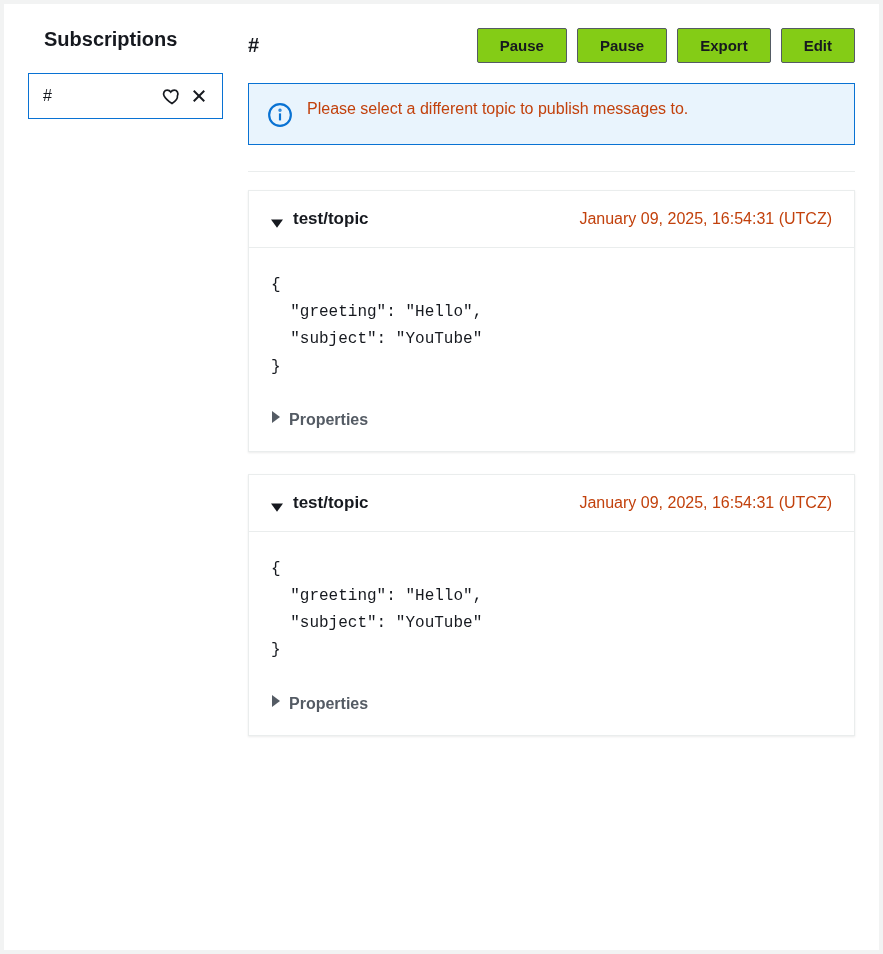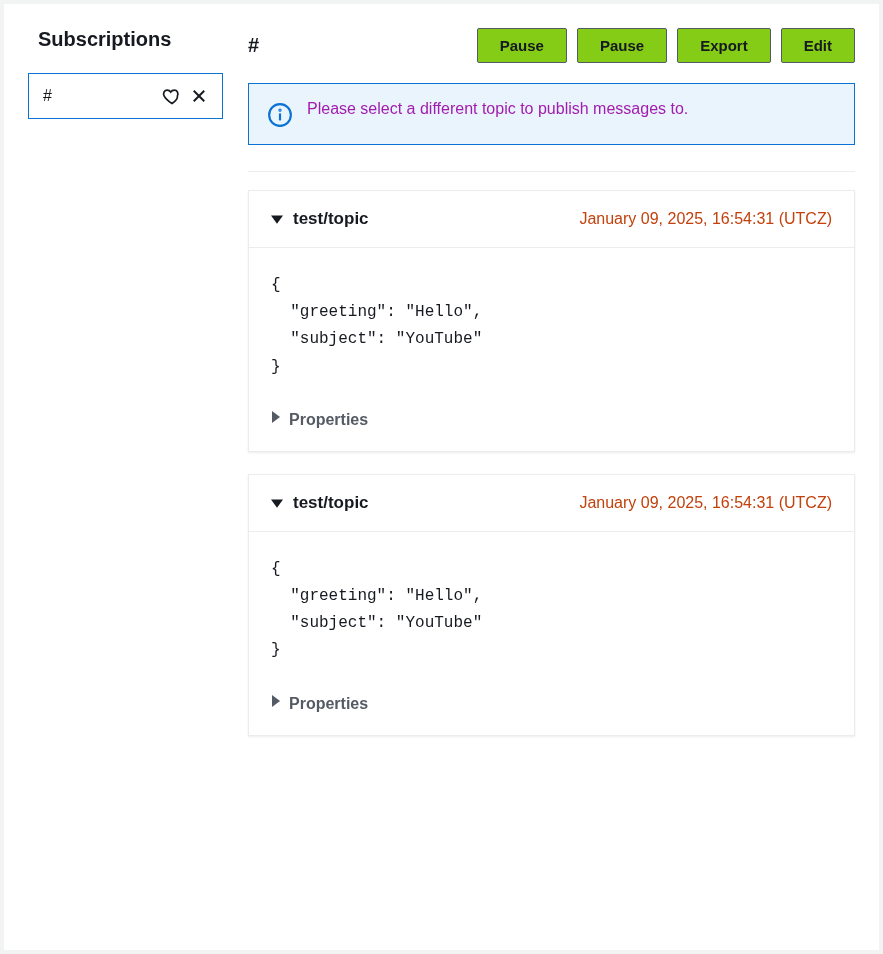--- a/index.html
+++ b/index.html
@@ -19,21 +19,21 @@
     height: 946px;
   }
   .sidebar {
     width: 200px;
     flex-shrink: 0;
   }
   .sidebar h2 {
     font-size: 20px;
     font-weight: 700;
     margin-bottom: 22px;
-    margin-left: 10px;
+    margin-left: 16px;
   }
   .sub-card {
     border: 1px solid #0972d3;
     background: #fff;
     padding: 12px 14px;
     display: flex;
     align-items: center;
     justify-content: space-between;
     width: 195px;
   }
@@ -93,42 +93,42 @@
     flex-shrink: 0;
     margin-top: 2px;
   }
   .alert .text-block .title {
     font-weight: 700;
     font-size: 16px;
     margin-bottom: 4px;
   }
   .alert .text-block .body {
     font-size: 16px;
-    color: #a21caf;
+    color: #c2410c;
   }
   .divider {
     border-top: 1px solid #eaeded;
     margin-bottom: 18px;
   }
   .msg-card {
     border: 1px solid #eaeded;
     background: #fff;
     box-shadow: 0 1px 2px rgba(0,0,0,0.08);
     margin-bottom: 22px;
   }
   .msg-header {
     display: flex;
     align-items: center;
     justify-content: space-between;
     padding: 18px 22px;
     border-bottom: 1px solid #eaeded;
   }
   .msg-header .left {
     display: flex;
-    align-items: center;
+    align-items: flex-end;
     gap: 10px;
   }
   .msg-header .topic {
     font-size: 17px;
     font-weight: 700;
   }
   .msg-header .timestamp {
     font-size: 16px;
     font-weight: 400;
     color: #c2410c;

